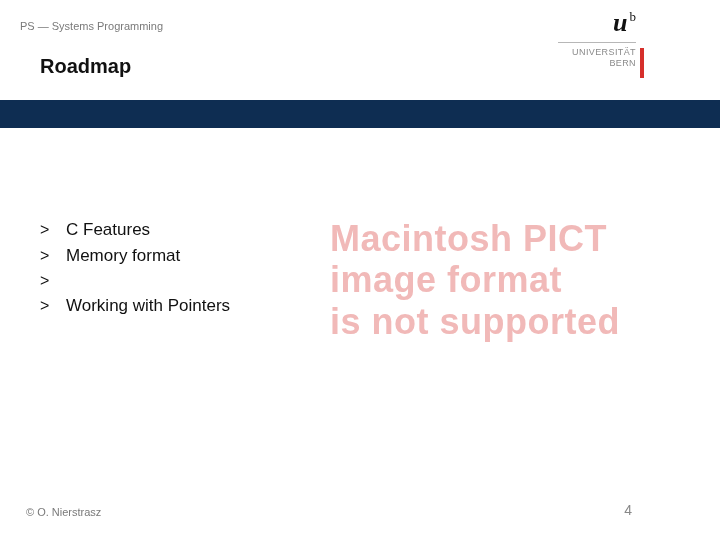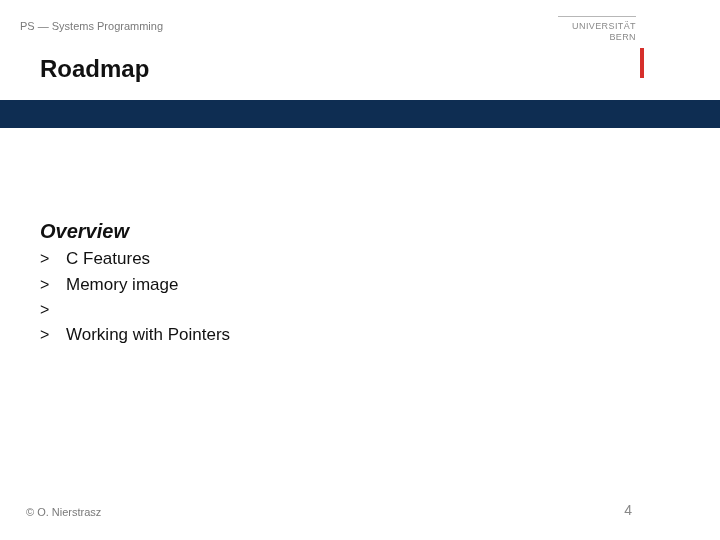--- a/index.html
+++ b/index.html
@@ -1,19 +1,19 @@
 <!DOCTYPE html>
 <html><head>
 <meta charset="utf-8">
 <style>
   * { margin: 0; padding: 0; box-sizing: border-box; }
   html, body { width: 720px; height: 540px; font-family: Arial, Helvetica, sans-serif; background: #fff; overflow: hidden; }
   .slide { position: relative; width: 656px; height: 540px; background: #fff; }
   .topline { position: absolute; top: 20px; left: 20px; font-size: 11px; color: #7a7a7a; }
-  .title { position: absolute; top: 55px; left: 40px; font-size: 24px; font-weight: bold; color: #111; }
+  .title { position: absolute; top: 55px; left: 40px; font-size: 20px; font-weight: bold; color: #111; }
   .bar { position: absolute; top: 100px; left: 0; width: 720px; height: 28px; background: #0e2d52; }
   .logo { position: absolute; top: 10px; right: 20px; text-align: right; }
   .logo-mark { font-family: "Times New Roman", serif; font-size: 26px; font-style: italic; font-weight: bold; color: #111; line-height: 1; position: relative; }
   .logo-mark .sup { font-size: 13px; font-style: normal; font-weight: normal; vertical-align: super; margin-left: 2px; }
   .logo-rule { width: 78px; height: 1px; background: #b7b7b7; margin: 6px 0 4px auto; }
   .logo-text { font-size: 9px; color: #8a8a8a; line-height: 1.25; letter-spacing: 0.4px; }
   .logo-red { position: absolute; left: 640px; top: 48px; width: 4px; height: 30px; background: #d62f2b; }
   .content { position: absolute; top: 220px; left: 40px; width: 640px; }
   .ov-head { font-size: 20px; font-style: italic; font-weight: bold; color: #111; margin-bottom: 6px; }
   .ov-item { display: flex; align-items: baseline; margin-bottom: 6px; }
@@ -26,38 +26,45 @@
 </head>
 <body>
 
 <div class="slide">
 
   <div class="topline">PS — Systems Programming</div>
 
   <div class="title">Roadmap</div>
 
   <div class="logo">
+    <div class="logo-mark">
+      <span>u</span><span class="sup">b</span>
+    </div>
     <div class="logo-rule"></div>
     <div class="logo-text">UNIVERSITÄT</div>
     <div class="logo-text">BERN</div>
   </div>
   <div class="logo-red"></div>
 
   <div class="bar"></div>
 
+  <div class="watermark">
+    <div>Macintosh PICT</div>
+    <div>image format</div>
+    <div>is not supported</div>
+  </div>
 
   <div class="content">
-    <div class="ov-head">Overview</div>
     <div class="ov-item">
       <span class="ov-gt">&gt;</span>
       <span class="ov-text">C Features</span>
     </div>
     <div class="ov-item">
       <span class="ov-gt">&gt;</span>
-      <span class="ov-text">Memory image</span>
+      <span class="ov-text">Memory format</span>
     </div>
     <div class="ov-item">
       <span class="ov-gt">&gt;</span>
     </div>
     <div class="ov-item">
       <span class="ov-gt">&gt;</span>
       <span class="ov-text">Working with Pointers</span>
     </div>
   </div>
 

